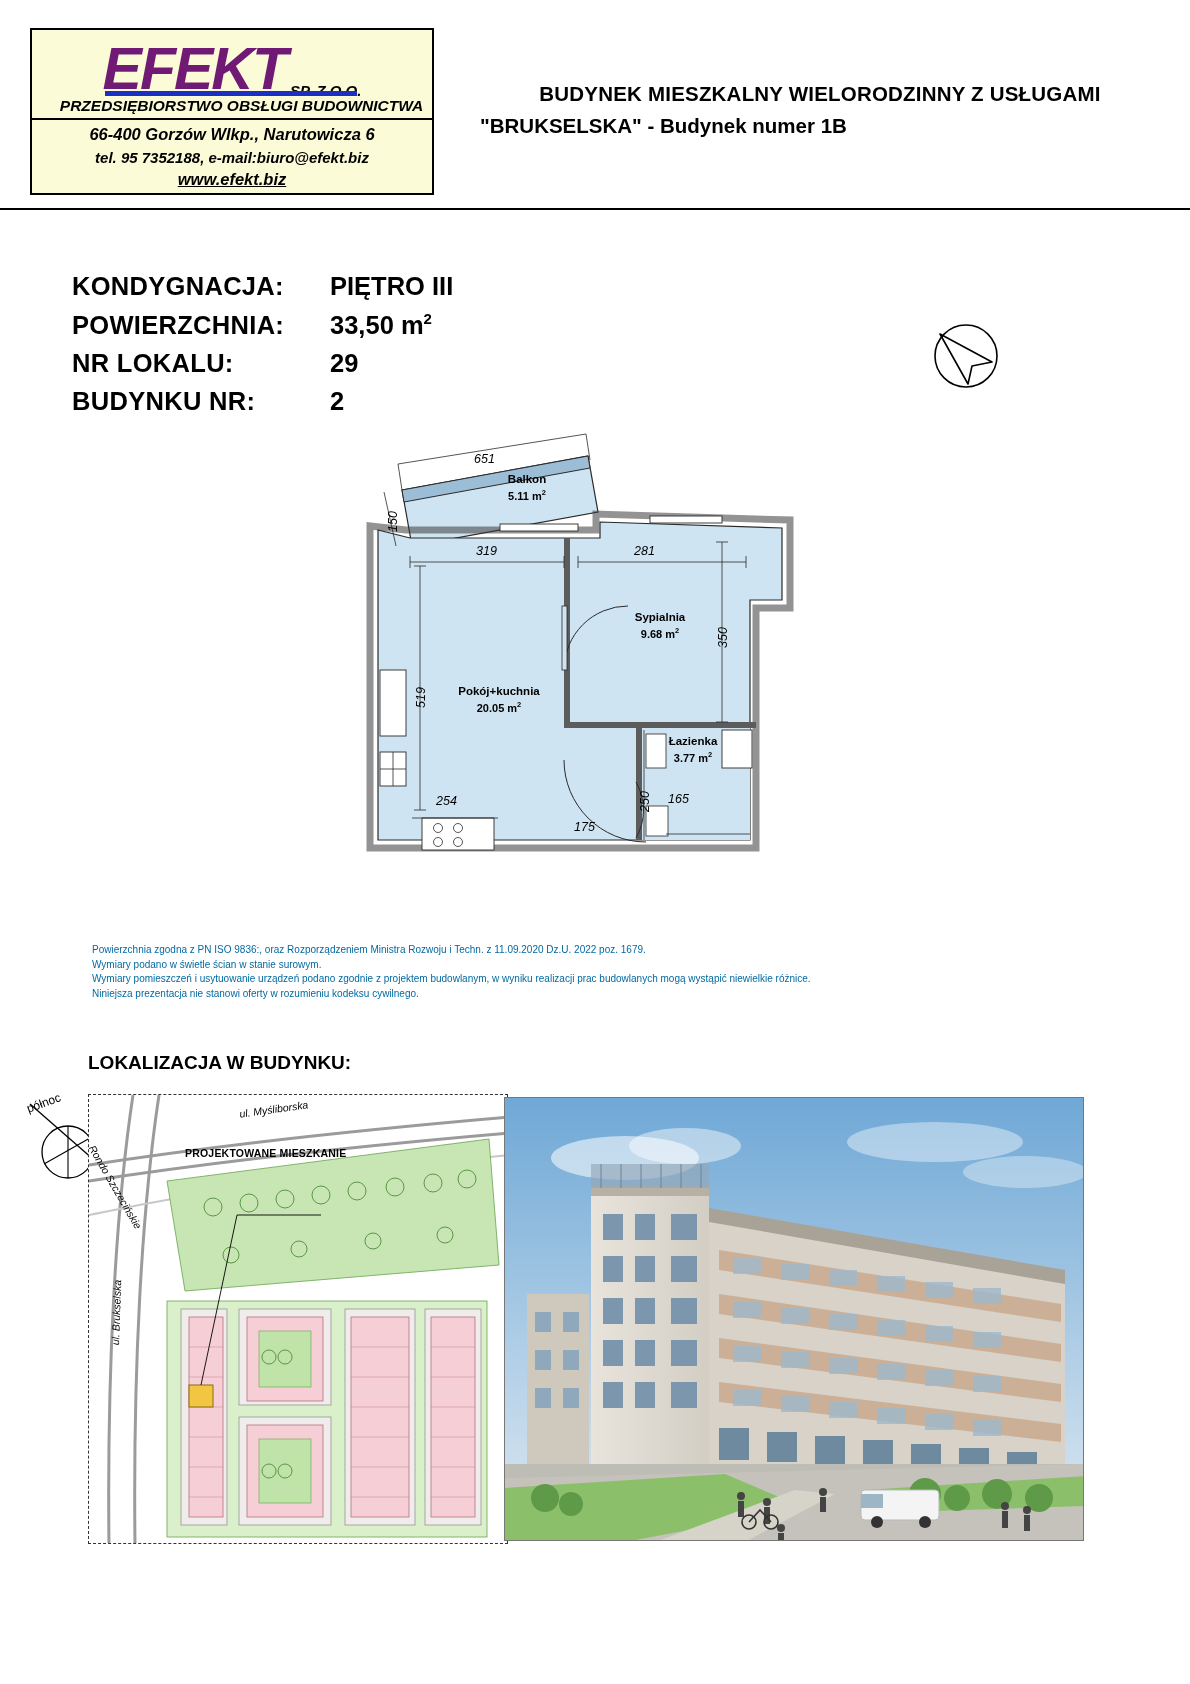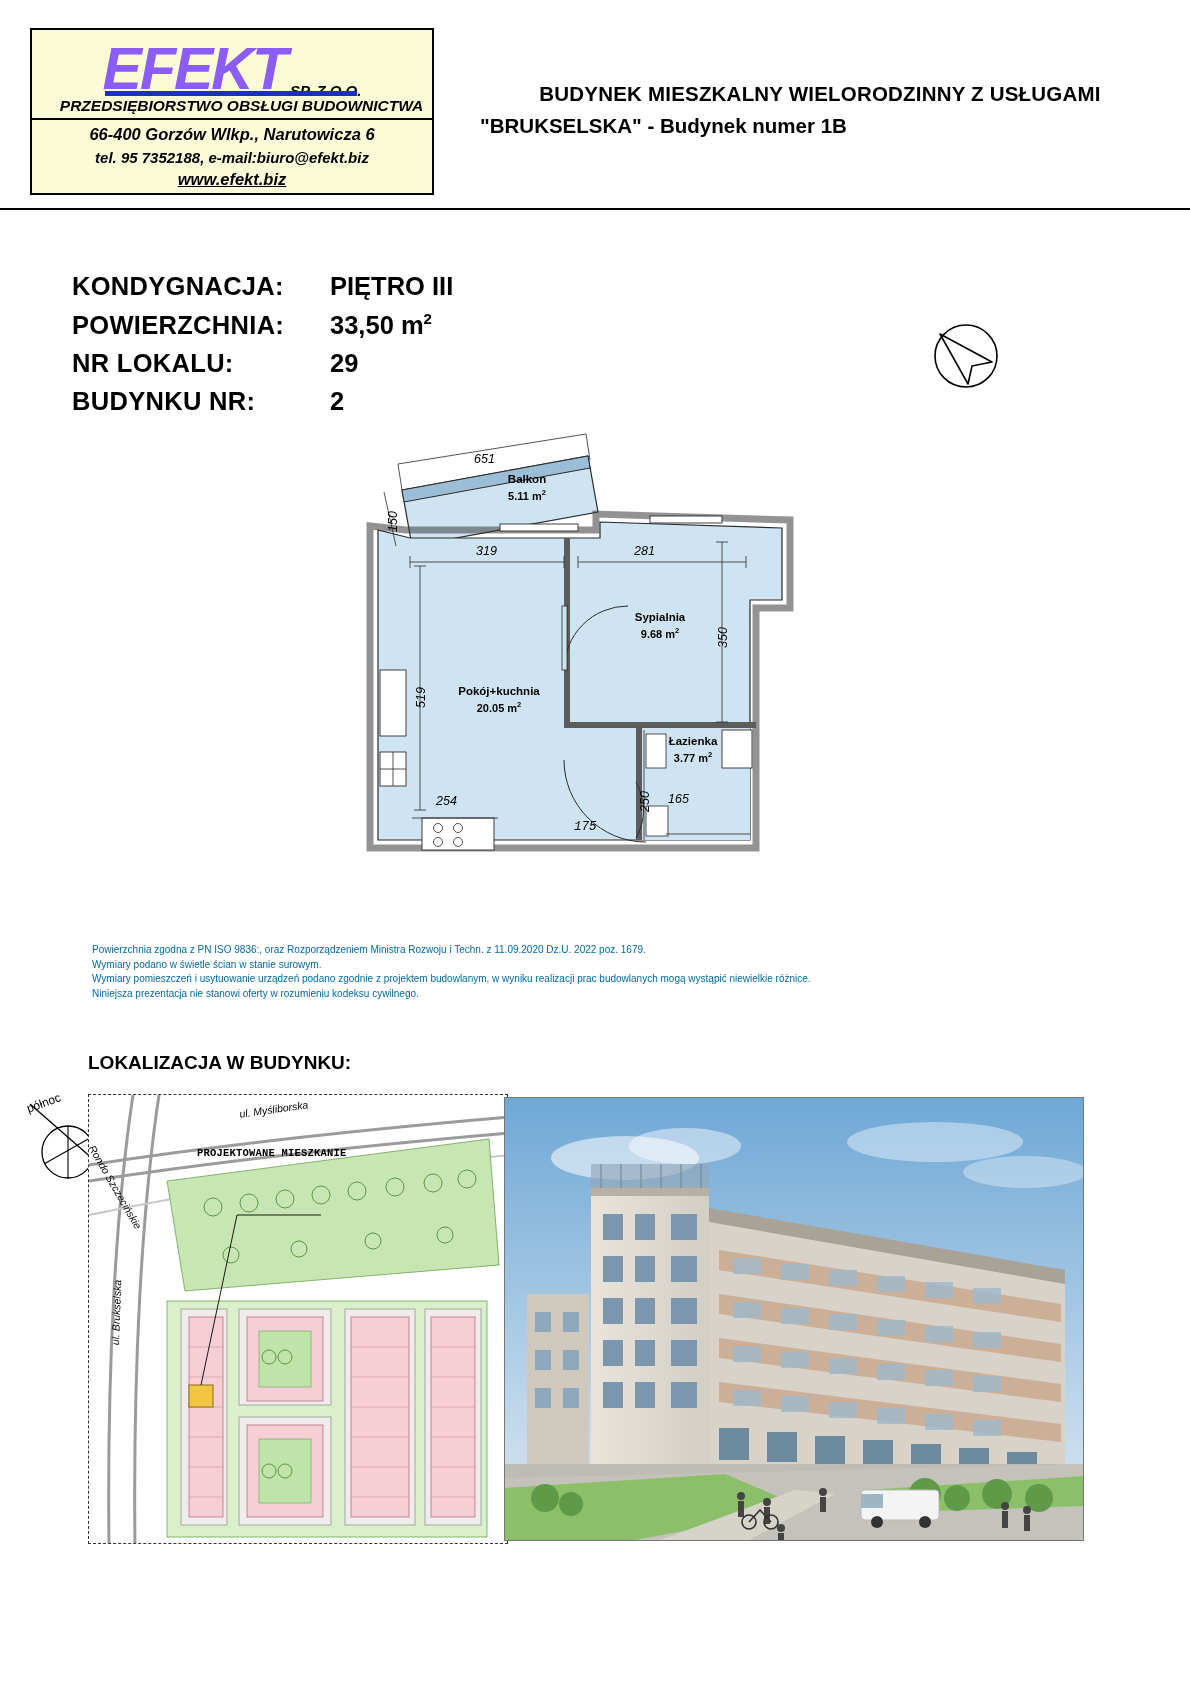--- a/index.html
+++ b/index.html
@@ -34,21 +34,21 @@
     box-sizing: border-box;
     text-align: center;
   }
   .logo-word {
     margin-top: 10px;
     font-family: "Liberation Sans", sans-serif;
     font-weight: bold;
     font-size: 59px;
     font-style: italic;
     letter-spacing: -2px;
-    color: #8b5cf6;
+    color: #701a75;
     line-height: 1;
     position: relative;
     display: inline-block;
   }
   .logo-word .ul {
     position: absolute;
     left: 2px; bottom: 3px;
     width: 252px;
     height: 5px;
     background: #1a2fc4;
@@ -209,26 +209,25 @@
     width: 80px; height: 90px;
   }
   .polnoc-label {
     position: absolute;
     left: 2px; top: 2px;
     font-size: 12px;
     transform: rotate(-20deg);
   }
   .proj-label {
     position: absolute;
-    left: 108px; top: 52px;
+    left: 96px; top: 52px;
     font-size: 10.5px;
     font-weight: bold;
     letter-spacing: 0.2px;
     z-index: 5;
-    font-family: Liberation Mono, monospace;
   }
   .street-lbl {
     position: absolute;
     font-size: 10.5px;
     font-style: italic;
     color: #000;
     white-space: nowrap;
   }
 </style>
 </head>
@@ -370,21 +369,21 @@
     <div class="area"><span>3.77 m</span><sup>2</sup></div>
   </div>
 
   <div class="dim" style="left:124px; top:22px;">651</div>
   <div class="dim vert" style="left:36px; top:102px;">150</div>
   <div class="dim" style="left:126px; top:114px;">319</div>
   <div class="dim" style="left:284px; top:114px;">281</div>
   <div class="dim vert" style="left:366px; top:218px;">350</div>
   <div class="dim vert" style="left:64px; top:278px;">519</div>
   <div class="dim" style="left:86px; top:364px;">254</div>
-  <div class="dim" style="left:224px; top:390px;font-family:Liberation Mono, monospace;">175</div>
+  <div class="dim" style="left:224px; top:390px;">175</div>
   <div class="dim vert" style="left:288px; top:382px;">250</div>
   <div class="dim" style="left:318px; top:362px;">165</div>
 </div>
 
 <div class="notes">
   <div>Powierzchnia zgodna z PN ISO 9836:, oraz Rozporządzeniem Ministra Rozwoju i Techn. z 11.09.2020 Dz.U. 2022 poz. 1679.</div>
   <div>Wymiary podano w świetle ścian w stanie surowym.</div>
   <div>Wymiary pomieszczeń i usytuowanie urządzeń podano zgodnie z projektem budowlanym, w wyniku realizacji prac budowlanych mogą wystąpić niewielkie różnice.</div>
   <div>Niniejsza prezentacja nie stanowi oferty w rozumieniu kodeksu cywilnego.</div>
 </div>

